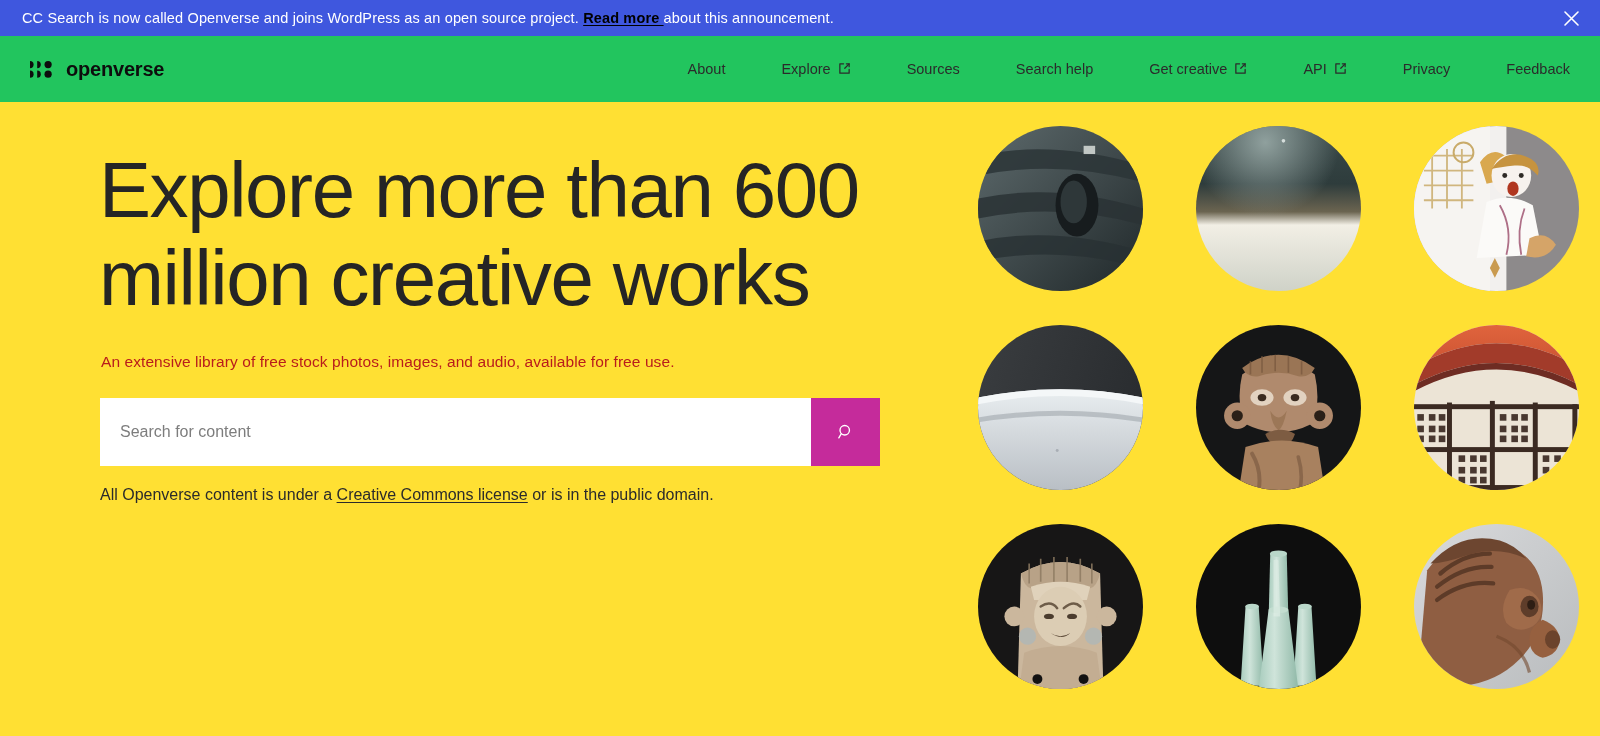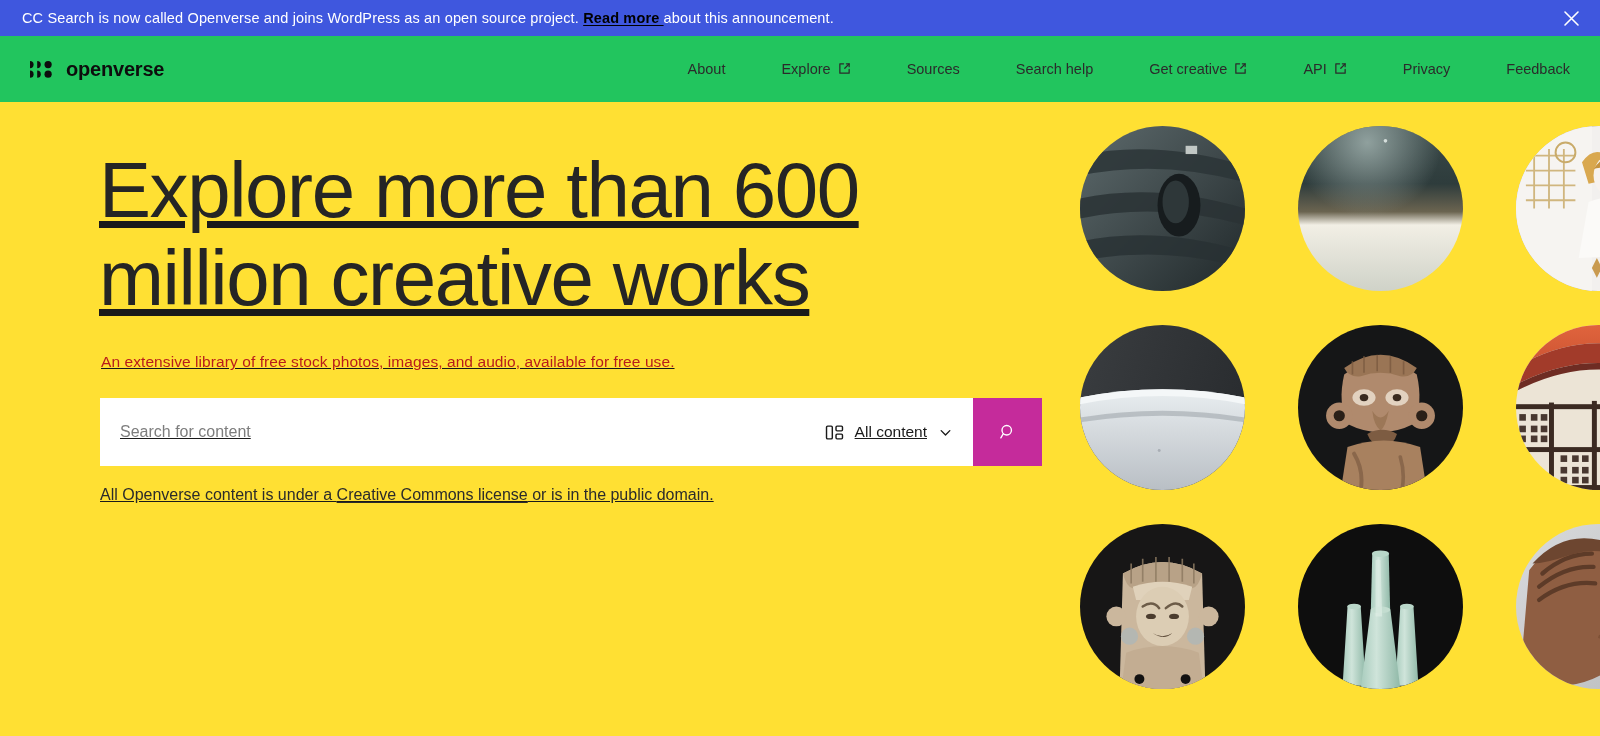--- a/index.html
+++ b/index.html
@@ -93,21 +93,20 @@
     cursor: pointer;
     white-space: nowrap;
   }
   .nav-item:last-child { padding-right: 4px; }
   .ext-icon { display: block; margin-top: -2px; }
 
   
   .main {
     display: flex;
     height: calc(736px - 36px - 66px);
-    text-decoration: underline;
   }
   .hero {
     flex: 0 0 940px;
     padding: 44px 0 0 99px;
   }
   .headline {
     font-size: 78px;
     line-height: 1.13;
     font-weight: 400;
     letter-spacing: -0.018em;
@@ -118,21 +117,21 @@
   .subhead {
     margin: 31px 0 0 2px;
     font-size: 15.5px;
     color: #b91c1c;
     letter-spacing: 0.005em;
   }
 
   
   .searchbar {
     margin: 27px 0 0 1px;
-    width: 942px;
+    width: 780px;
     height: 68px;
     display: flex;
     align-items: stretch;
     background: #FFFFFF;
     overflow: hidden;
   }
   .search-input {
     flex: 1 1 auto;
     border: 0;
     outline: none;
@@ -288,31 +287,20 @@
   <div class="hero">
 
     <h1 class="headline">Explore more than 600 million creative works</h1>
 
     <p class="subhead">An extensive library of free stock photos, images, and audio, available for free use.</p>
 
     <div class="searchbar">
 
       <input class="search-input" type="text" placeholder="Search for content" style="">
 
-      <div class="content-switcher">
-        <svg width="19" height="19" viewBox="0 0 20 20" fill="none">
-          <rect x="1.6" y="3.3" width="6.1" height="13.4" rx="1.2" stroke="#1A1A1A" stroke-width="1.5"></rect>
-          <rect x="11.6" y="3.3" width="6.8" height="5" rx="1.1" stroke="#1A1A1A" stroke-width="1.5"></rect>
-          <rect x="11.6" y="11.7" width="6.8" height="5" rx="1.1" stroke="#1A1A1A" stroke-width="1.5"></rect>
-        </svg>
-        <span class="content-switcher-label">All content</span>
-        <svg width="15" height="15" viewBox="0 0 16 16" fill="none">
-          <path d="M3.4 6 8 10.6 12.6 6" stroke="#1A1A1A" stroke-width="1.45" stroke-linecap="round" stroke-linejoin="round"></path>
-        </svg>
-      </div>
 
       <button class="search-submit">
         <svg width="20" height="20" viewBox="0 0 22 22" fill="none">
           <circle cx="9.6" cy="9.1" r="5.2" stroke="#FFFFFF" stroke-width="1.5"></circle>
           <path d="M5.9 12.9 3.1 17.4" stroke="#FFFFFF" stroke-width="1.5" stroke-linecap="round"></path>
         </svg>
       </button>
 
     </div>
 

